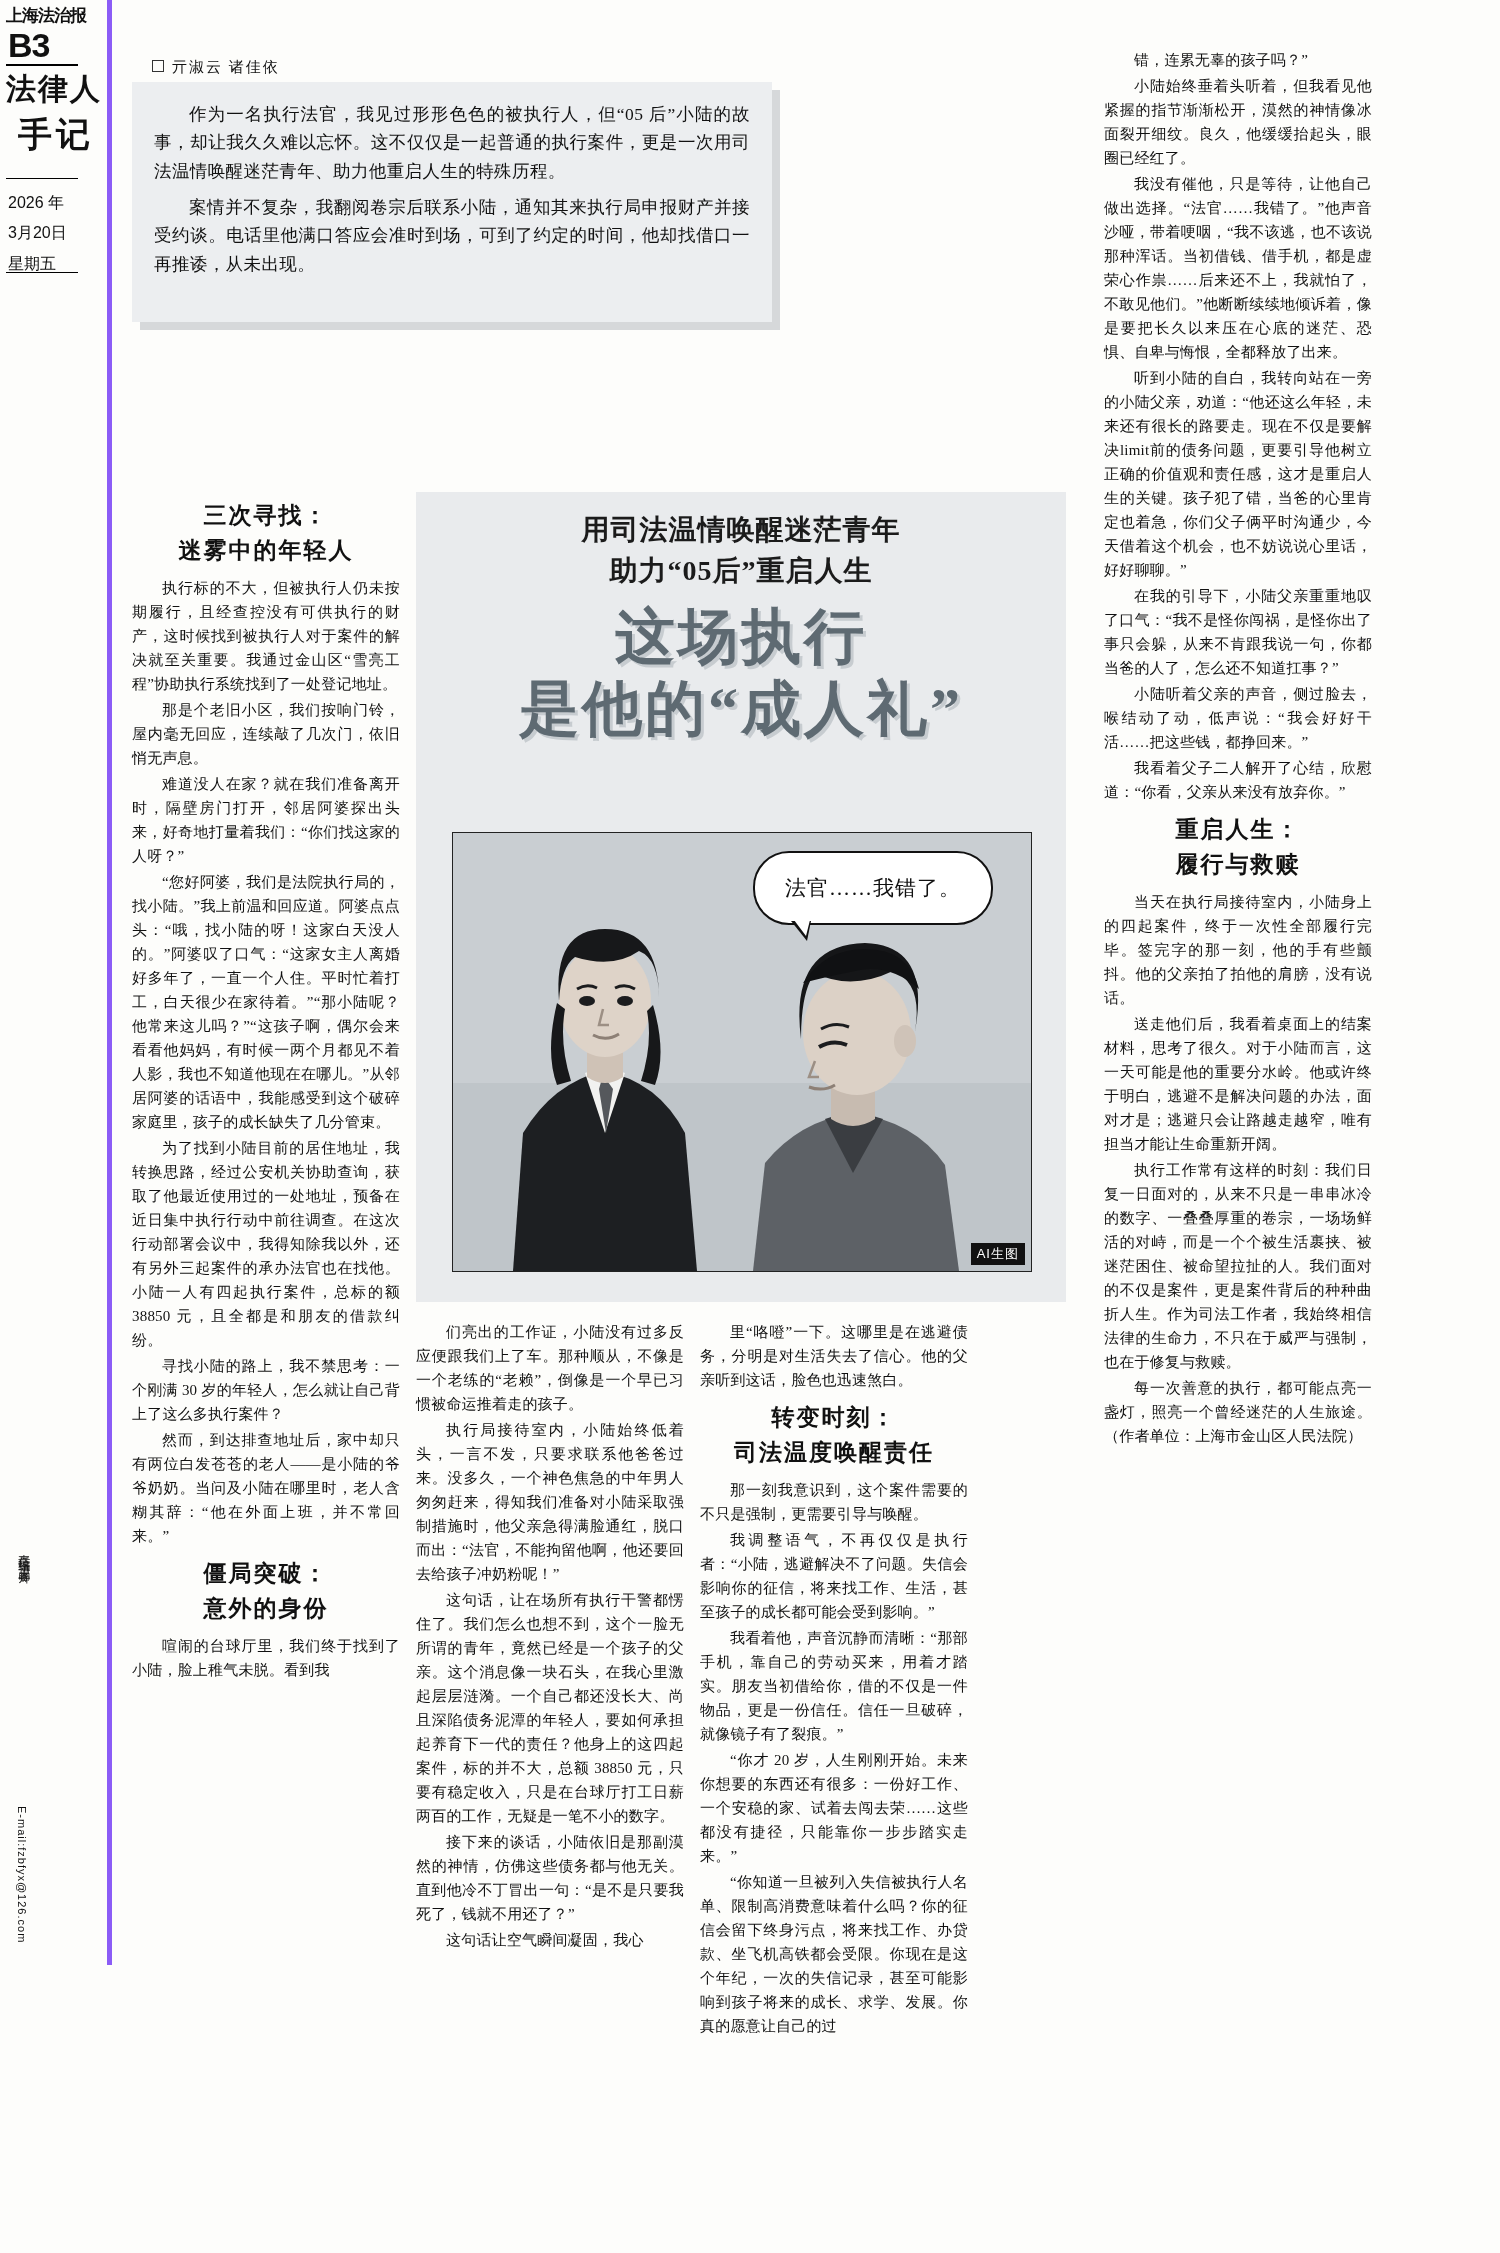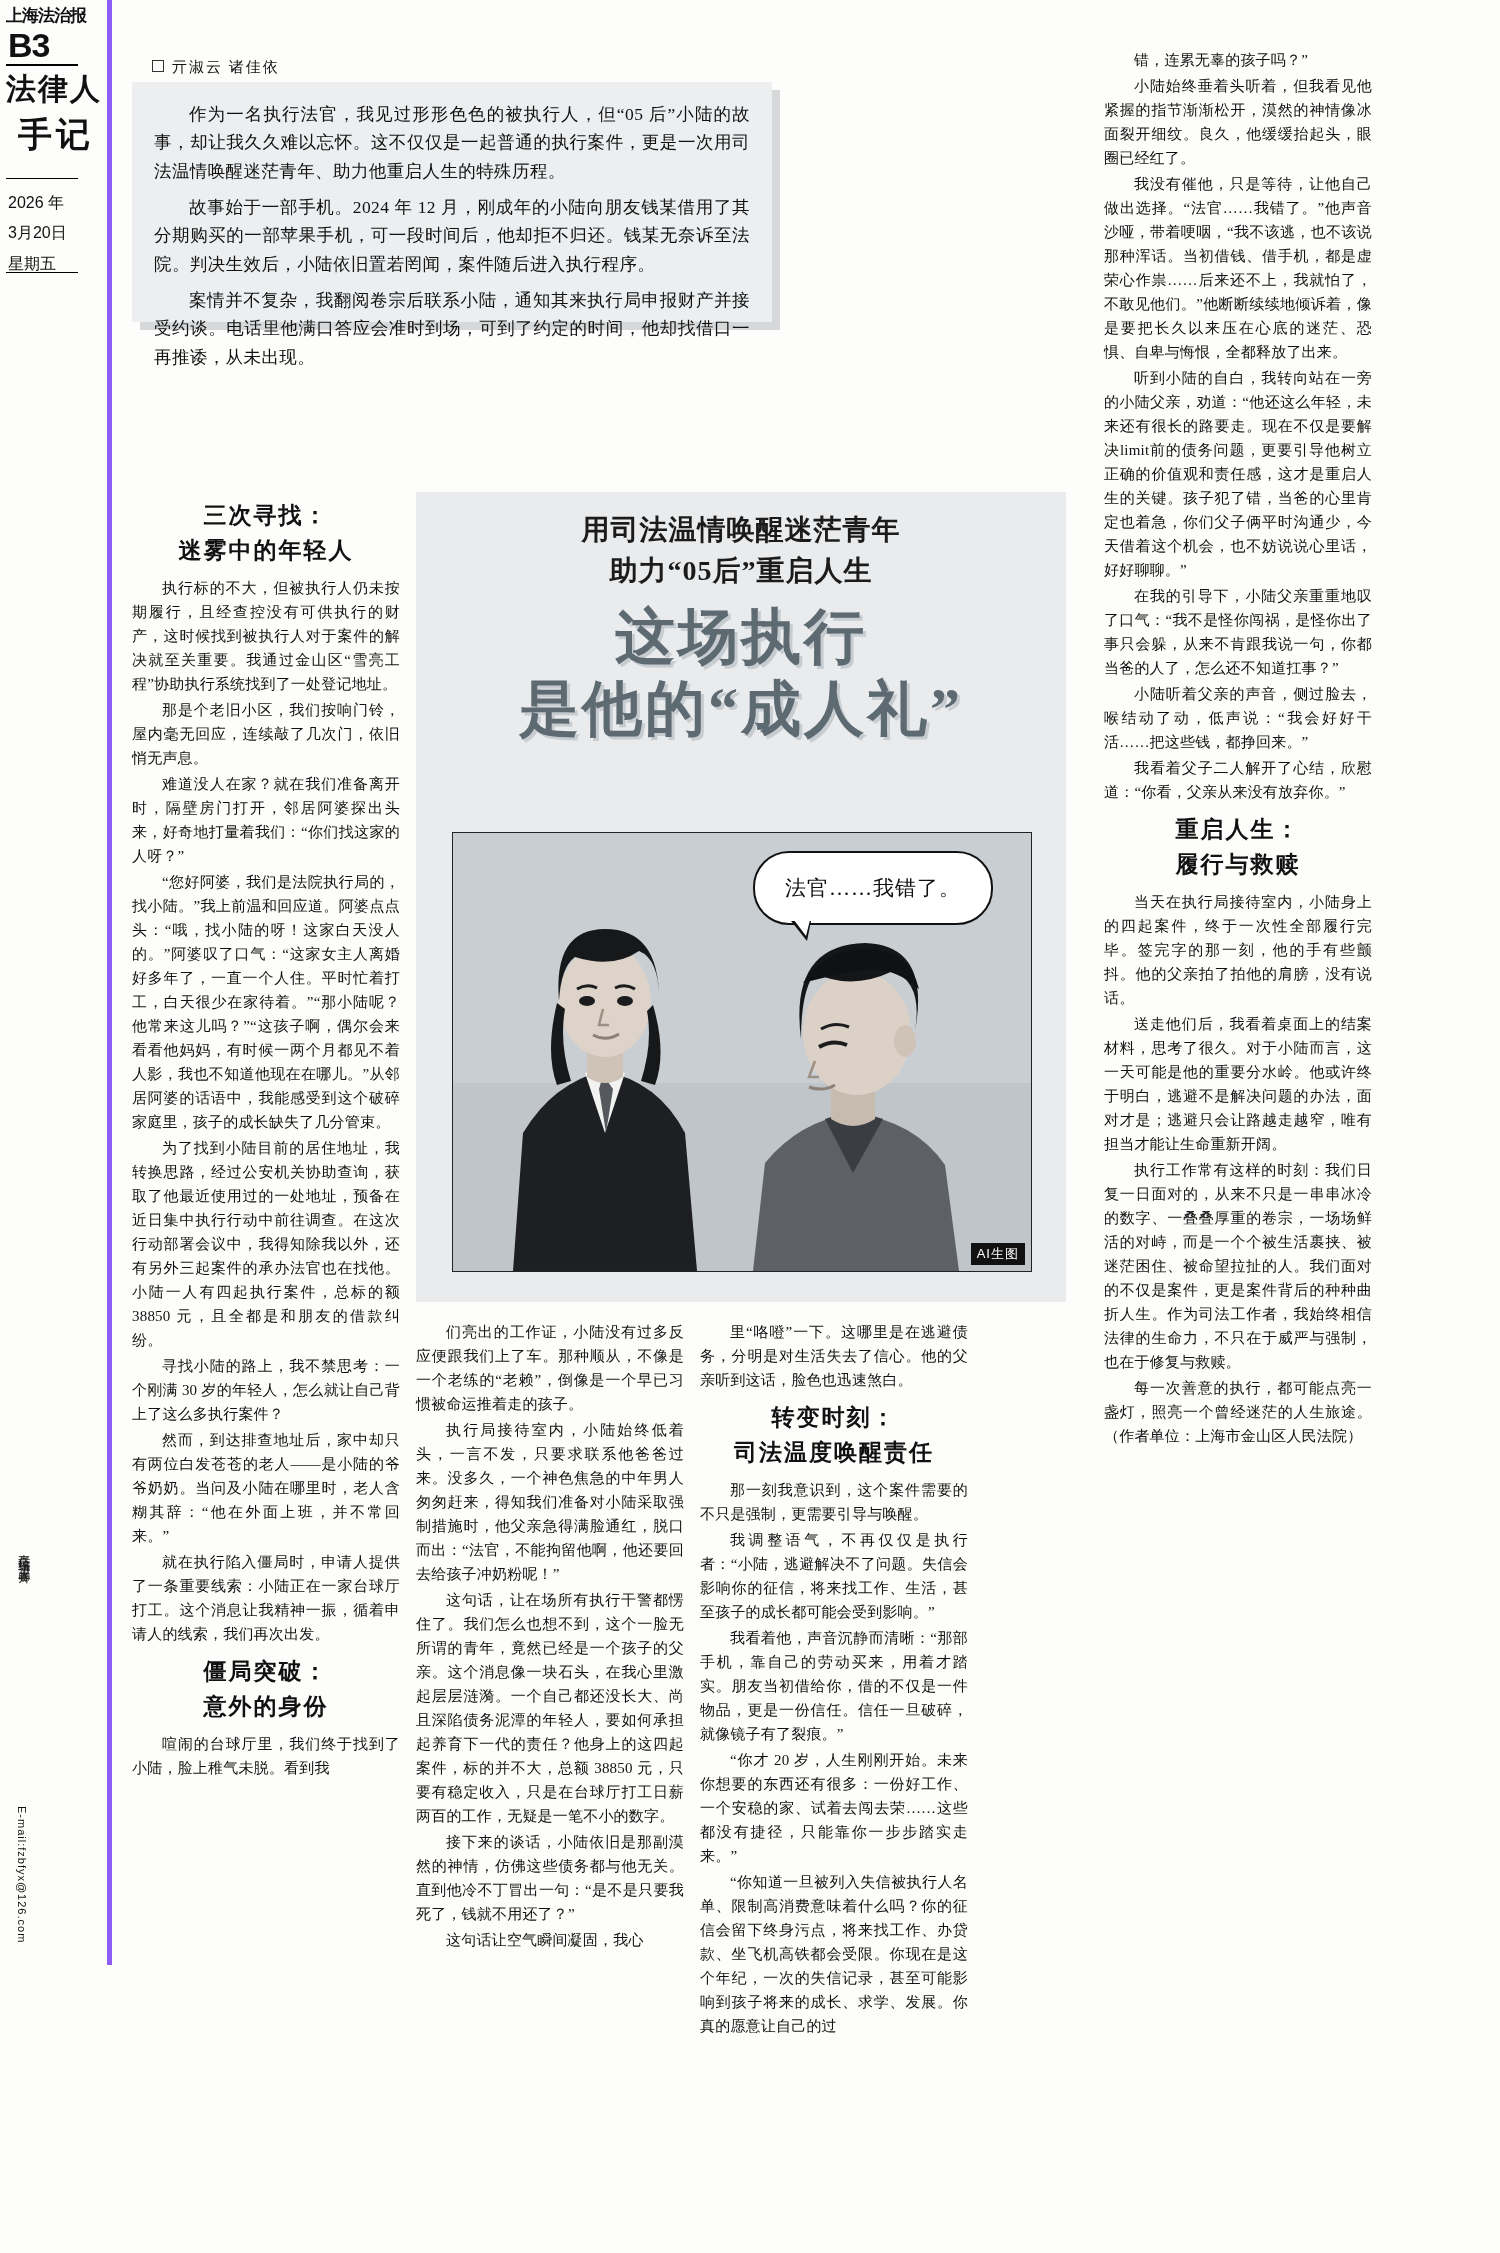--- a/index.html
+++ b/index.html
@@ -180,21 +180,20 @@
     <div class="editor">责任编辑  王睿卿</div>
     <div class="email">E-mail:fzbfyx@126.com</div>
   </div>
 
   <div class="byline">
     <span class="sq"></span><span>亓淑云  诸佳依</span>
   </div>
 
   <div class="lead">
     <p>作为一名执行法官，我见过形形色色的被执行人，但“05 后”小陆的故事，却让我久久难以忘怀。这不仅仅是一起普通的执行案件，更是一次用司法温情唤醒迷茫青年、助力他重启人生的特殊历程。</p>
-    <p>故事始于一部手机。2024 年 12 月，刚成年的小陆向朋友钱某借用了其分期购买的一部苹果手机，可一段时间后，他却拒不归还。钱某无奈诉至法院。判决生效后，小陆依旧置若罔闻，案件随后进入执行程序。</p>
     <p>案情并不复杂，我翻阅卷宗后联系小陆，通知其来执行局申报财产并接受约谈。电话里他满口答应会准时到场，可到了约定的时间，他却找借口一再推诿，从未出现。</p>
   </div>
 
   <div class="headline-box">
     <div class="kicker">用司法温情唤醒迷茫青年</div>
     <div class="kicker">助力“05后”重启人生</div>
     <div class="main-hd">这场执行</div>
     <div class="main-hd" style="margin-top:2px">是他的“成人礼”</div>
   </div>
 
@@ -260,21 +259,20 @@
       <span class="l1">三次寻找：</span>
       <span class="l2">迷雾中的年轻人</span>
     </div>
     <p>执行标的不大，但被执行人仍未按期履行，且经查控没有可供执行的财产，这时候找到被执行人对于案件的解决就至关重要。我通过金山区“雪亮工程”协助执行系统找到了一处登记地址。</p>
     <p>那是个老旧小区，我们按响门铃，屋内毫无回应，连续敲了几次门，依旧悄无声息。</p>
     <p>难道没人在家？就在我们准备离开时，隔壁房门打开，邻居阿婆探出头来，好奇地打量着我们：“你们找这家的人呀？”</p>
     <p>“您好阿婆，我们是法院执行局的，找小陆。”我上前温和回应道。阿婆点点头：“哦，找小陆的呀！这家白天没人的。”阿婆叹了口气：“这家女主人离婚好多年了，一直一个人住。平时忙着打工，白天很少在家待着。”“那小陆呢？他常来这儿吗？”“这孩子啊，偶尔会来看看他妈妈，有时候一两个月都见不着人影，我也不知道他现在在哪儿。”从邻居阿婆的话语中，我能感受到这个破碎家庭里，孩子的成长缺失了几分管束。</p>
     <p>为了找到小陆目前的居住地址，我转换思路，经过公安机关协助查询，获取了他最近使用过的一处地址，预备在近日集中执行行动中前往调查。在这次行动部署会议中，我得知除我以外，还有另外三起案件的承办法官也在找他。小陆一人有四起执行案件，总标的额 38850 元，且全都是和朋友的借款纠纷。</p>
     <p>寻找小陆的路上，我不禁思考：一个刚满 30 岁的年轻人，怎么就让自己背上了这么多执行案件？</p>
     <p>然而，到达排查地址后，家中却只有两位白发苍苍的老人——是小陆的爷爷奶奶。当问及小陆在哪里时，老人含糊其辞：“他在外面上班，并不常回来。”</p>
-    <p>就在执行陷入僵局时，申请人提供了一条重要线索：小陆正在一家台球厅打工。这个消息让我精神一振，循着申请人的线索，我们再次出发。</p>
     <div class="sec-head">
       <span class="l1">僵局突破：</span>
       <span class="l2">意外的身份</span>
     </div>
     <p>喧闹的台球厅里，我们终于找到了小陆，脸上稚气未脱。看到我</p>
   </div>
 
   <div class="col" style="left:416px;top:1320px;width:268px;">
     <p>们亮出的工作证，小陆没有过多反应便跟我们上了车。那种顺从，不像是一个老练的“老赖”，倒像是一个早已习惯被命运推着走的孩子。</p>
     <p>执行局接待室内，小陆始终低着头，一言不发，只要求联系他爸爸过来。没多久，一个神色焦急的中年男人匆匆赶来，得知我们准备对小陆采取强制措施时，他父亲急得满脸通红，脱口而出：“法官，不能拘留他啊，他还要回去给孩子冲奶粉呢！”</p>

